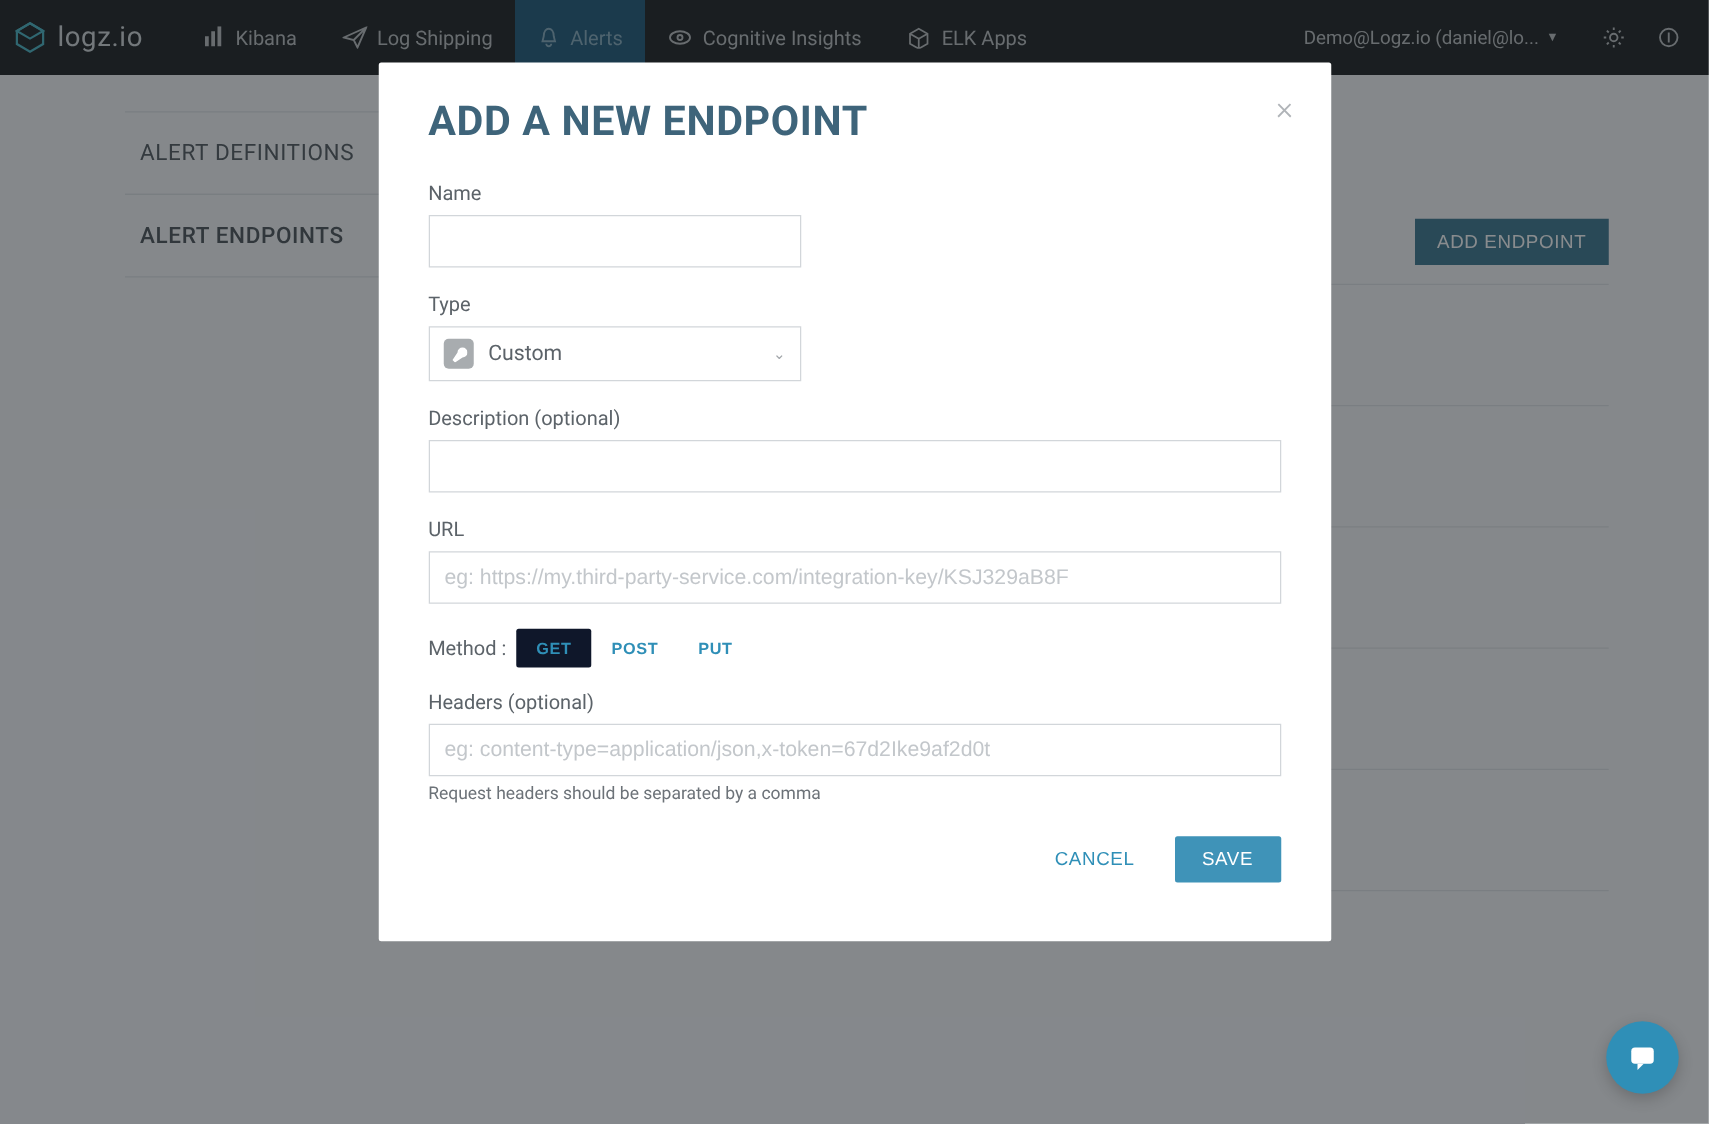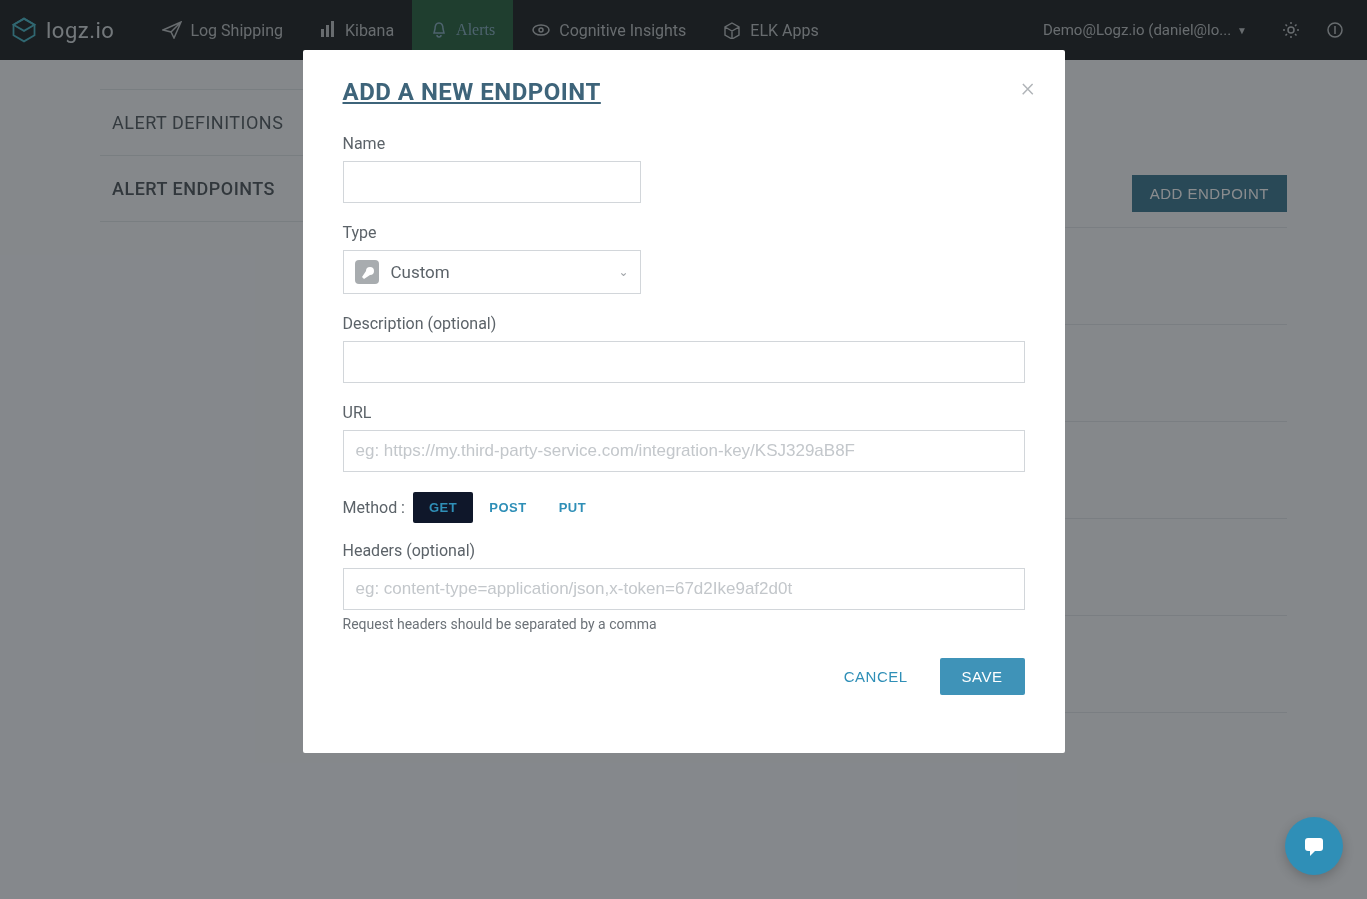--- a/index.html
+++ b/index.html
@@ -39,23 +39,22 @@
     .navitem {
       display: flex;
       align-items: center;
       padding: 0 18px;
       font-size: 16px;
       color: #b5b8ba;
       cursor: pointer;
       height: 100%;
     }
     .navitem.active {
-      background: #14532d;
+      background: #0c4a6e;
       color: #7ca4b8;
-      font-family: Liberation Serif, serif;
     }
     .navitem svg { margin-right: 8px; }
     .topnav-right {
       display: flex;
       align-items: center;
       color: #b5b8ba;
       font-size: 15px;
     }
     .user-label { margin-right: 6px; }
     .dropdown-caret { font-size: 10px; margin-right: 22px; }
@@ -112,24 +111,23 @@
     .modal {
       background: #fff;
       width: 762px;
       height: 703px;
       padding: 28px 40px 28px 40px;
       position: relative;
       border-radius: 2px;
     }
     .modal-title {
       color: #3e647a;
-      font-size: 24px;
+      font-size: 33px;
       letter-spacing: 0.5px;
       margin-bottom: 28px;
-      text-decoration: underline;
     }
     .modal-close {
       position: absolute;
       right: 30px;
       top: 22px;
       color: #b0b4b8;
       font-size: 26px;
       cursor: pointer;
       font-weight: 300;
     }
@@ -232,32 +230,32 @@
 <div class="topnav">
   <div class="logo">
     <svg class="logo-icon" viewBox="0 0 32 32">
       <path d="M16 3 L28 10 L28 22 L16 29 L4 22 L4 10 Z" fill="none" stroke="#3baebe" stroke-width="2"></path>
       <path d="M16 3 L28 10 L16 17 L4 10 Z" fill="none" stroke="#3baebe" stroke-width="2"></path>
     </svg>
     <span class="logo-text">logz.io</span>
   </div>
   <div class="navitems">
     <div class="navitem">
-      <svg width="20" height="18" viewBox="0 0 20 18">
-          <path d="M1 9 L19 1 L12 17 L9 11 Z M9 11 L19 1" fill="none" stroke="#b5b8ba" stroke-width="1.5"></path>
-        </svg>
-      <span>Log Shipping</span>
-    </div>
-    <div class="navitem">
       <svg width="18" height="18">
           <rect x="2" y="8" width="3" height="8" fill="#b5b8ba"></rect>
           <rect x="7" y="4" width="3" height="12" fill="#b5b8ba"></rect>
           <rect x="12" y="0" width="3" height="16" fill="#b5b8ba"></rect>
         </svg>
       <span>Kibana</span>
+    </div>
+    <div class="navitem">
+      <svg width="20" height="18" viewBox="0 0 20 18">
+          <path d="M1 9 L19 1 L12 17 L9 11 Z M9 11 L19 1" fill="none" stroke="#b5b8ba" stroke-width="1.5"></path>
+        </svg>
+      <span>Log Shipping</span>
     </div>
     <div class="navitem active">
       <svg width="18" height="18" viewBox="0 0 18 18">
           <path d="M5 8 C5 4 7 2 9 2 C11 2 13 4 13 8 L14 12 L4 12 Z M7 14 C7 15 8 16 9 16 C10 16 11 15 11 14" fill="none" stroke="#7ca4b8" stroke-width="1.5"></path>
         </svg>
       <span>Alerts</span>
     </div>
     <div class="navitem">
       <svg width="20" height="18" viewBox="0 0 20 18">
           <ellipse cx="10" cy="9" rx="8" ry="5" fill="none" stroke="#b5b8ba" stroke-width="1.5"></ellipse>

